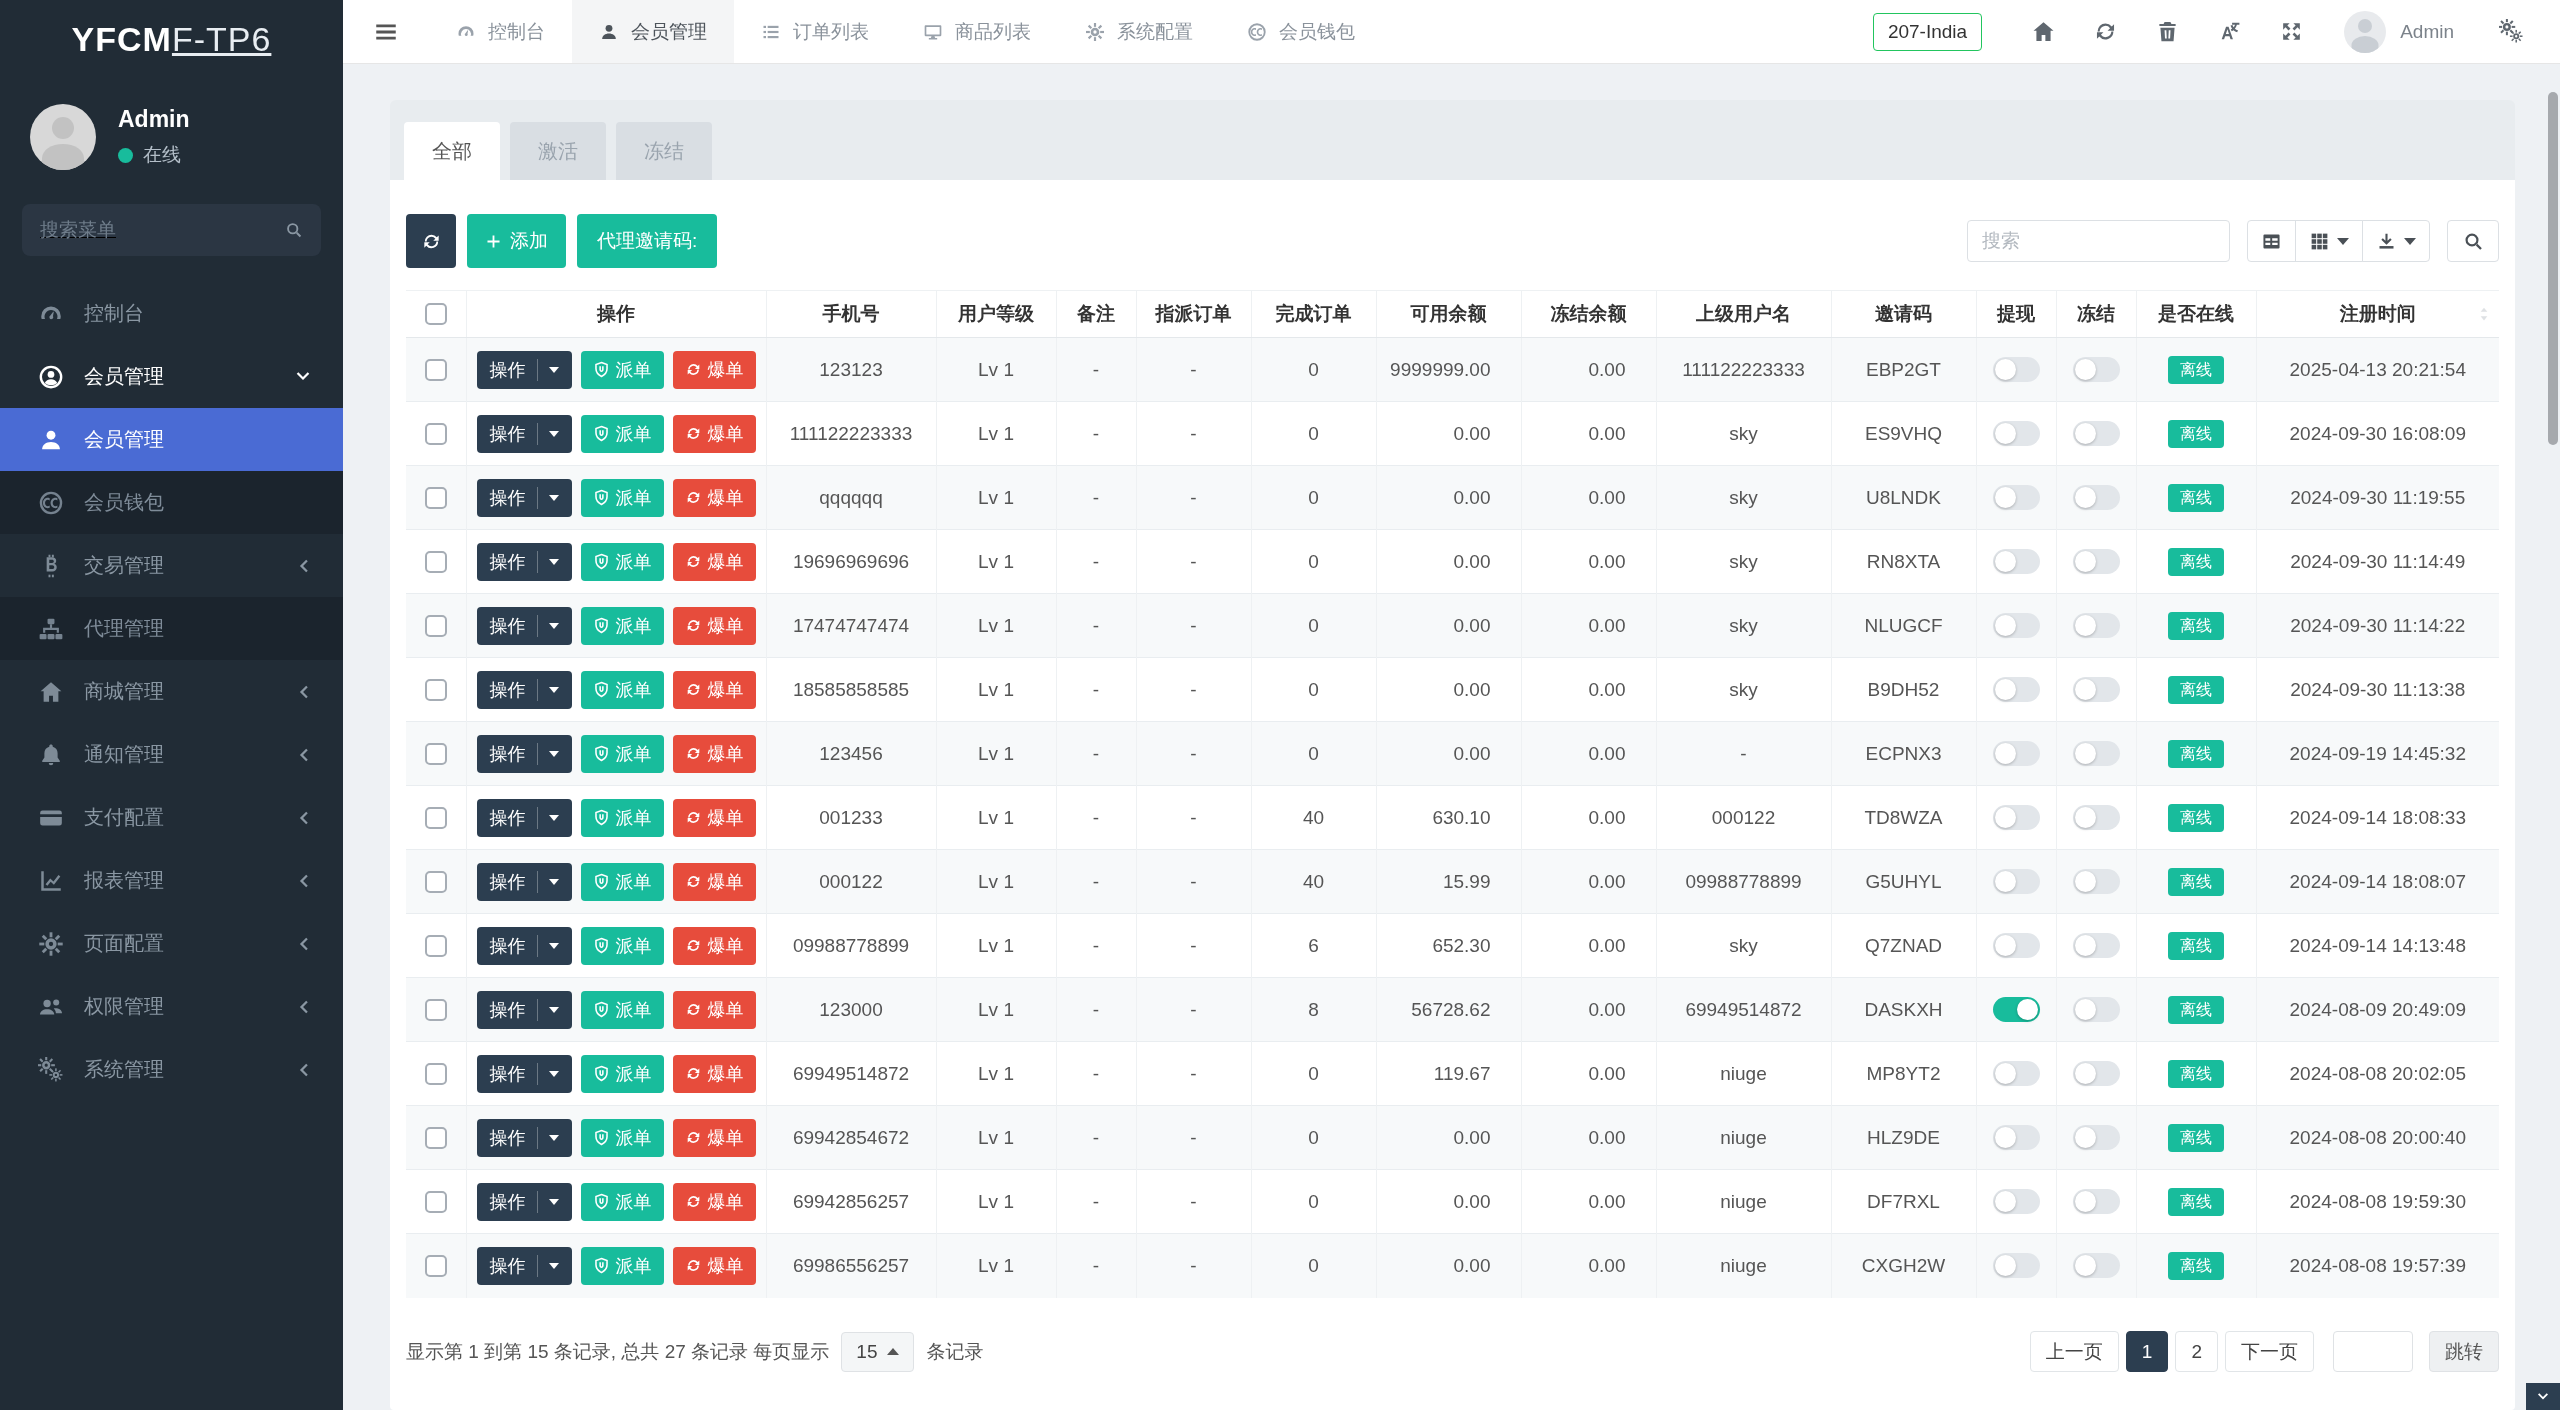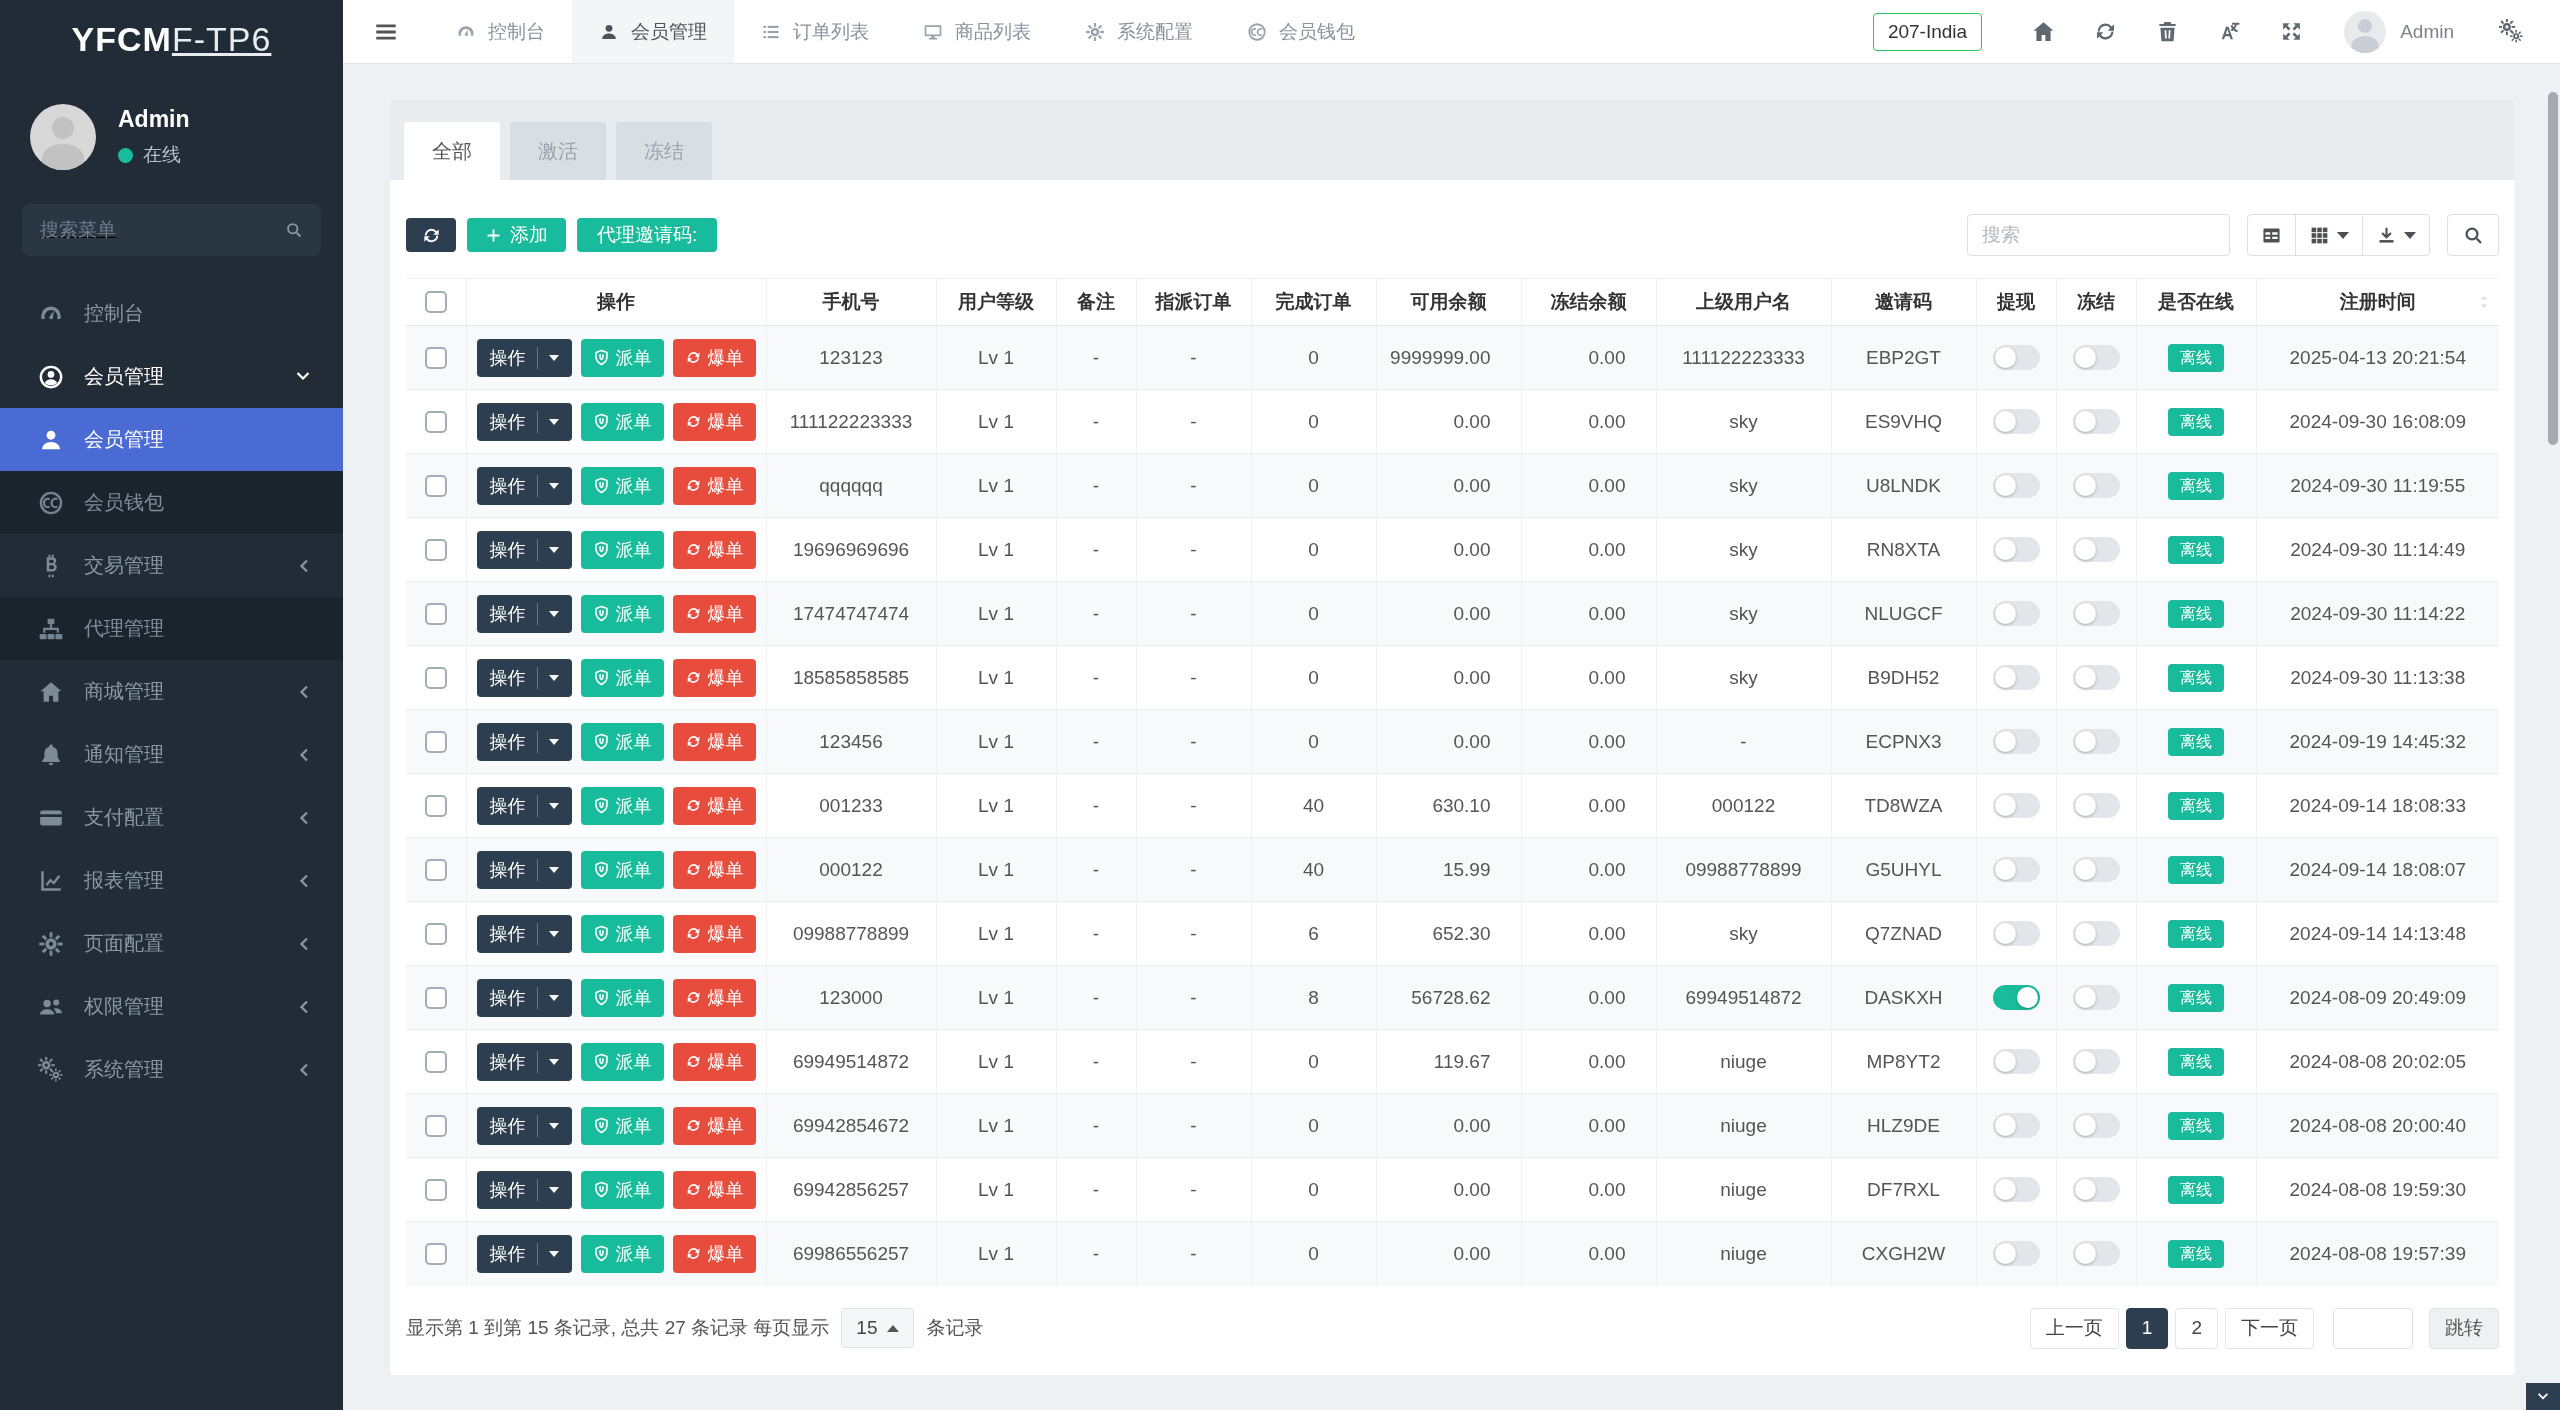--- a/index.html
+++ b/index.html
@@ -70,21 +70,21 @@
   .main { position:absolute; left:343px; top:64px; width:2217px; height:1346px;
     background:#eef1f4; padding:36px 45px 0 47px; }
   .filter-bar { background:#e8ecef; border-radius:6px 6px 0 0; height:80px;
     display:flex; align-items:flex-end; padding-left:14px; gap:10px; }
   .f-tab { min-width:96px; height:58px; display:flex; align-items:center; justify-content:center;
     padding:0 26px; font-size:20px; border-radius:4px 4px 0 0; background:#d9dee3; color:#9aa4ae; cursor:pointer; }
   .f-tab.active { background:#ffffff; color:#555; }
 
   .card { background:#fff; border-radius:0 0 4px 4px; padding:34px 16px 26px 16px; min-height:1185px; }
   .toolbar { display:flex; align-items:center; }
-  .btn { display:inline-flex; align-items:center; justify-content:center; height:34px; border:none;
+  .btn { display:inline-flex; align-items:center; justify-content:center; height:54px; border:none;
     border-radius:4px; color:#fff; font-size:19px; cursor:pointer; font-family:inherit; }
   .btn.dark { background:#2c3e50; } .btn.green { background:#18bc9c; } .btn.red { background:#e74c3c; }
   .tb-left { display:flex; gap:11px; }
   .btn-refresh { width:50px; } .btn-refresh .ico { width:21px; height:21px; }
   .btn-add { padding:0 18px; gap:8px; } .btn-add .ico { width:17px; height:17px; }
   .btn-agent { padding:0 20px; }
   .tb-right { margin-left:auto; display:flex; align-items:center; }
   .search-input { width:263px; height:42px; border:1px solid #dce0e4; border-radius:4px;
     padding:0 14px; font-size:19px; color:#555; outline:none; font-family:inherit; }
   .search-input::placeholder { color:#b2b8bf; }
@@ -126,21 +126,21 @@
   .toggle.on { background:#18bc9c; }
   .toggle.on::after { left:auto; right:2px; }
   .badge-online { display:inline-block; background:#18bc9c; color:#fff; font-size:16px;
     padding:6px 12px; border-radius:4px; line-height:1; }
   .sort-ico { position:absolute; right:6px; top:50%; transform:translateY(-50%);
     width:18px; height:22px; color:#c2c8cd; }
 
   
   .t-footer { display:flex; align-items:center; margin-top:22px; font-size:19px; color:#555; }
   .pagesize { display:inline-flex; align-items:center; gap:10px; border:1px solid #dfe2e5;
-    background:#f4f6f7; border-radius:4px; padding:8px 14px; margin:0 12px; color:#444; cursor:pointer; }
+    background:#f4f6f7; border-radius:4px; padding:8px 14px; margin:12px 12px; color:#444; cursor:pointer; }
   .pagesize .tri-up { color:#555; }
   .pager { margin-left:auto; display:flex; align-items:center; gap:7px; }
   .pg { min-width:42px; height:41px; display:inline-flex; align-items:center; justify-content:center;
     border:1px solid #e1e5e8; background:#fff; border-radius:4px; color:#444; font-size:19px;
     cursor:pointer; padding:0 15px; }
   .pg.active { background:#2c3e50; border-color:#2c3e50; color:#fff; }
   .jump-input { width:80px; height:41px; border:1px solid #dfe2e5; border-radius:4px; margin-left:12px;
     outline:none; font-size:19px; padding:0 8px; font-family:inherit; }
   .btn-jump { height:41px; background:#eef0f2; border:1px solid #dfe2e5; color:#555;
     border-radius:4px; padding:0 15px; font-size:19px; margin-left:9px; cursor:pointer; font-family:inherit; }

